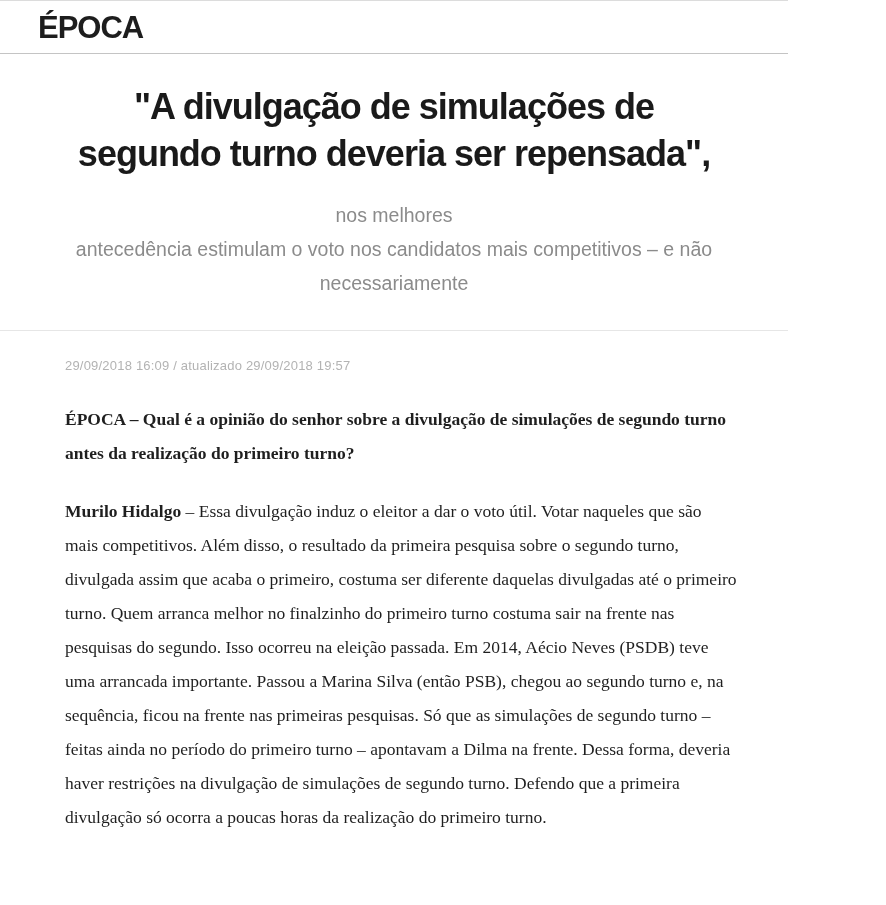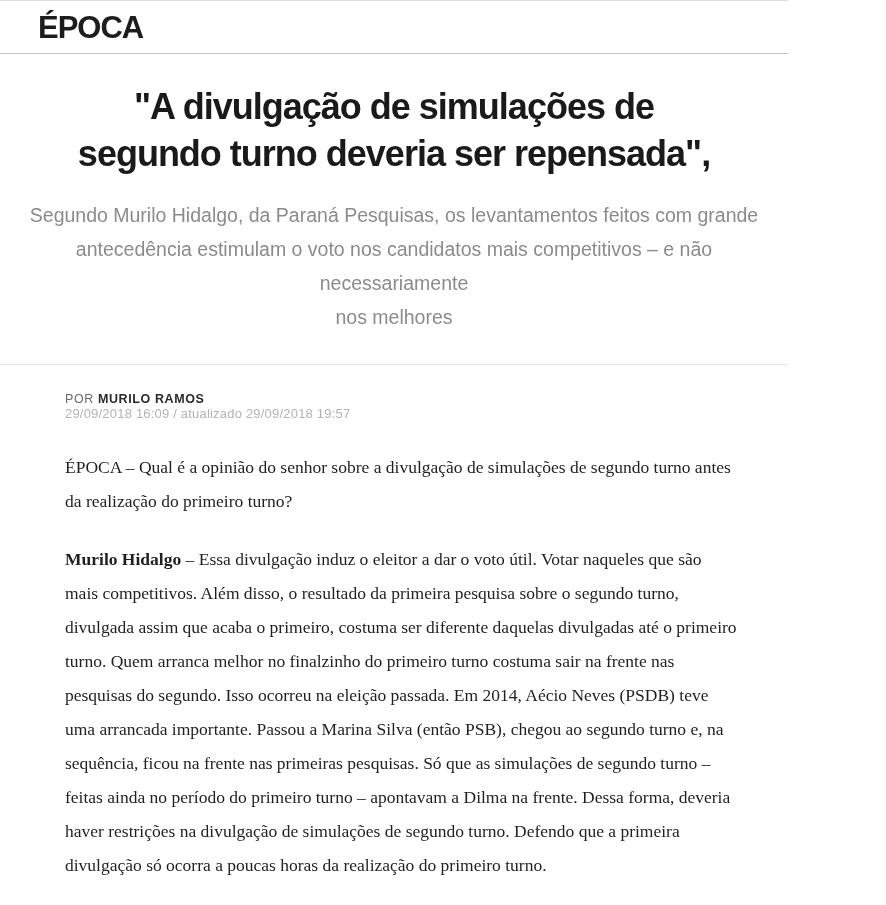--- a/index.html
+++ b/index.html
@@ -78,54 +78,49 @@
   }
 
   p.question, p.answer {
     font-family: "Liberation Serif", serif;
     font-size: 17.5px;
     line-height: 34px;
     color: #1f1f1f;
     max-width: 774px;
     text-rendering: optimizeLegibility;
   }
-  p.question { margin: 29px 0 0 0; font-weight: 400; }
+  p.question { margin: 29px 0 0 0; font-weight: 700; }
   p.answer   { margin: 24px 0 0 0; font-weight: 400; }
   p.answer .speaker { font-weight: 700; }
 </style>
 </head>
 <body>
 
 <div class="page">
 
   <header class="site-header">
     <a href="#" class="logo">ÉPOCA</a>
   </header>
 
   <main>
 
     <h1 class="headline">
         <div>"A divulgação de simulações de</div>
         <div>segundo turno deveria ser repensada",</div>
       </h1>
 
     <h2 class="subtitle">
-        <div>Segundo Murilo Hidalgo, da Paraná Pesquisas, os levantamentos feitos com grande</div>
+        <div>nos melhores</div>
         <div>antecedência estimulam o voto nos candidatos mais competitivos – e não necessariamente</div>
-        <div>nos melhores</div>
       </h2>
 
     <hr class="section-divider">
 
     <div class="article-body">
 
-      <div class="byline">
-        <span class="prefix">POR</span>
-        <span class="author">MURILO RAMOS</span>
-      </div>
 
       <div class="timestamp">29/09/2018 16:09 / atualizado 29/09/2018 19:57</div>
 
       <p class="question">
         <span class="speaker">ÉPOCA</span>
         <span class="sep">–</span>
         <span class="text">Qual é a opinião do senhor sobre a divulgação de simulações de segundo turno antes da realização do primeiro turno?</span>
       </p>
 
       <p class="answer">

